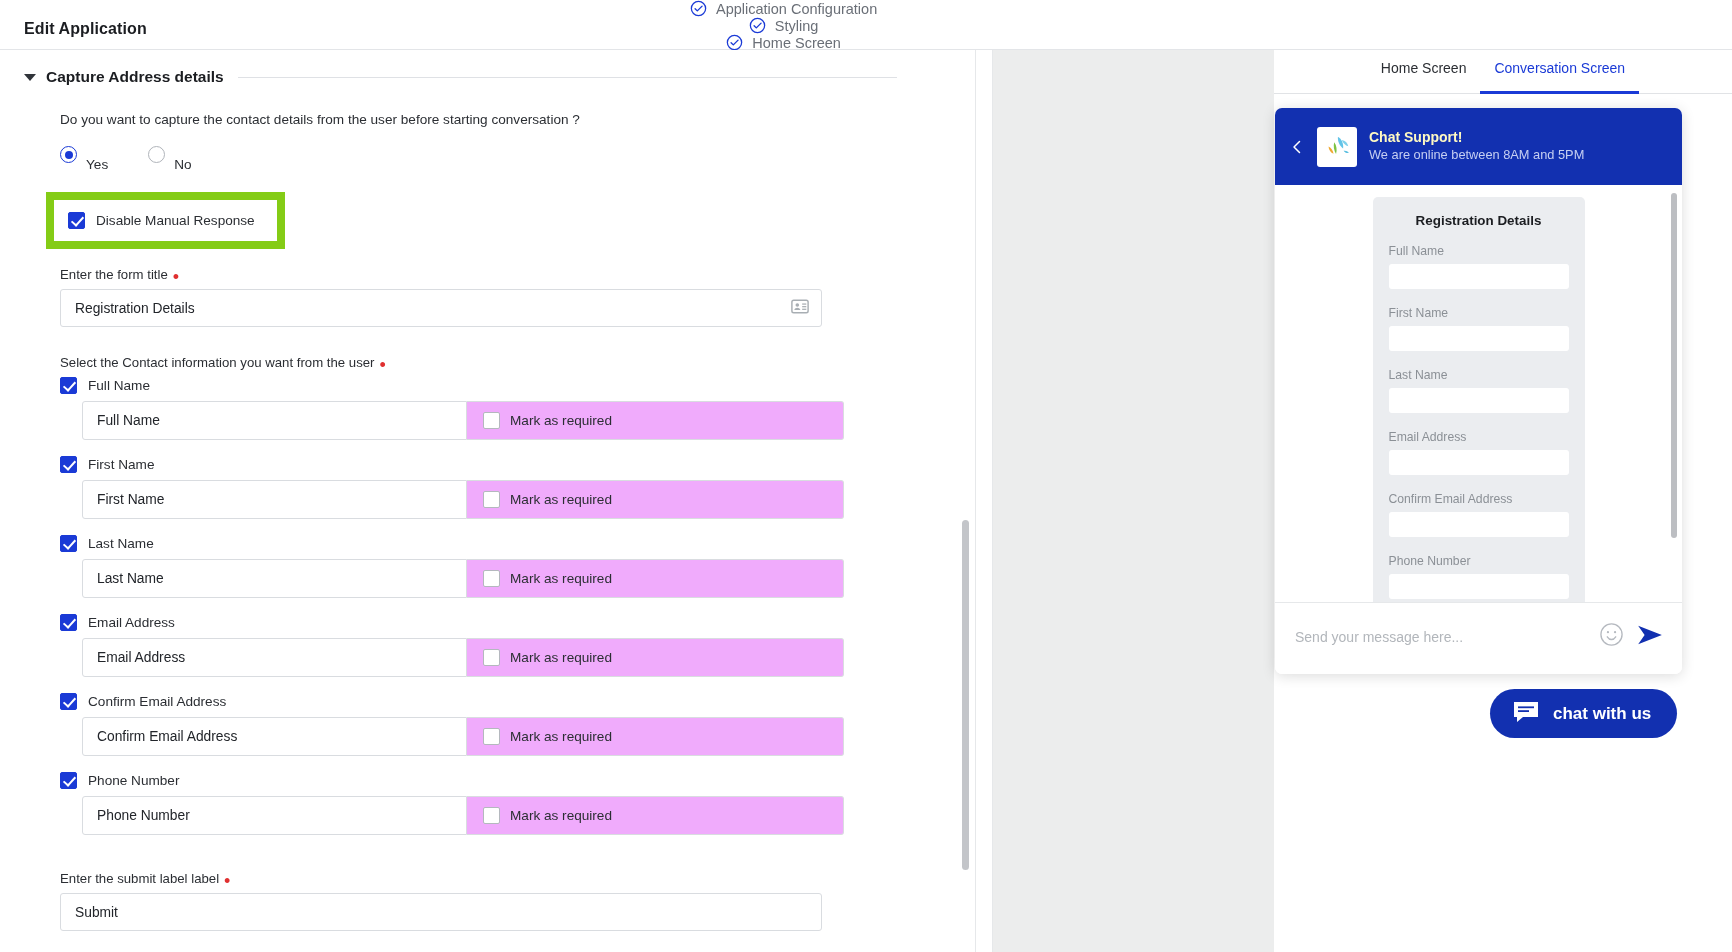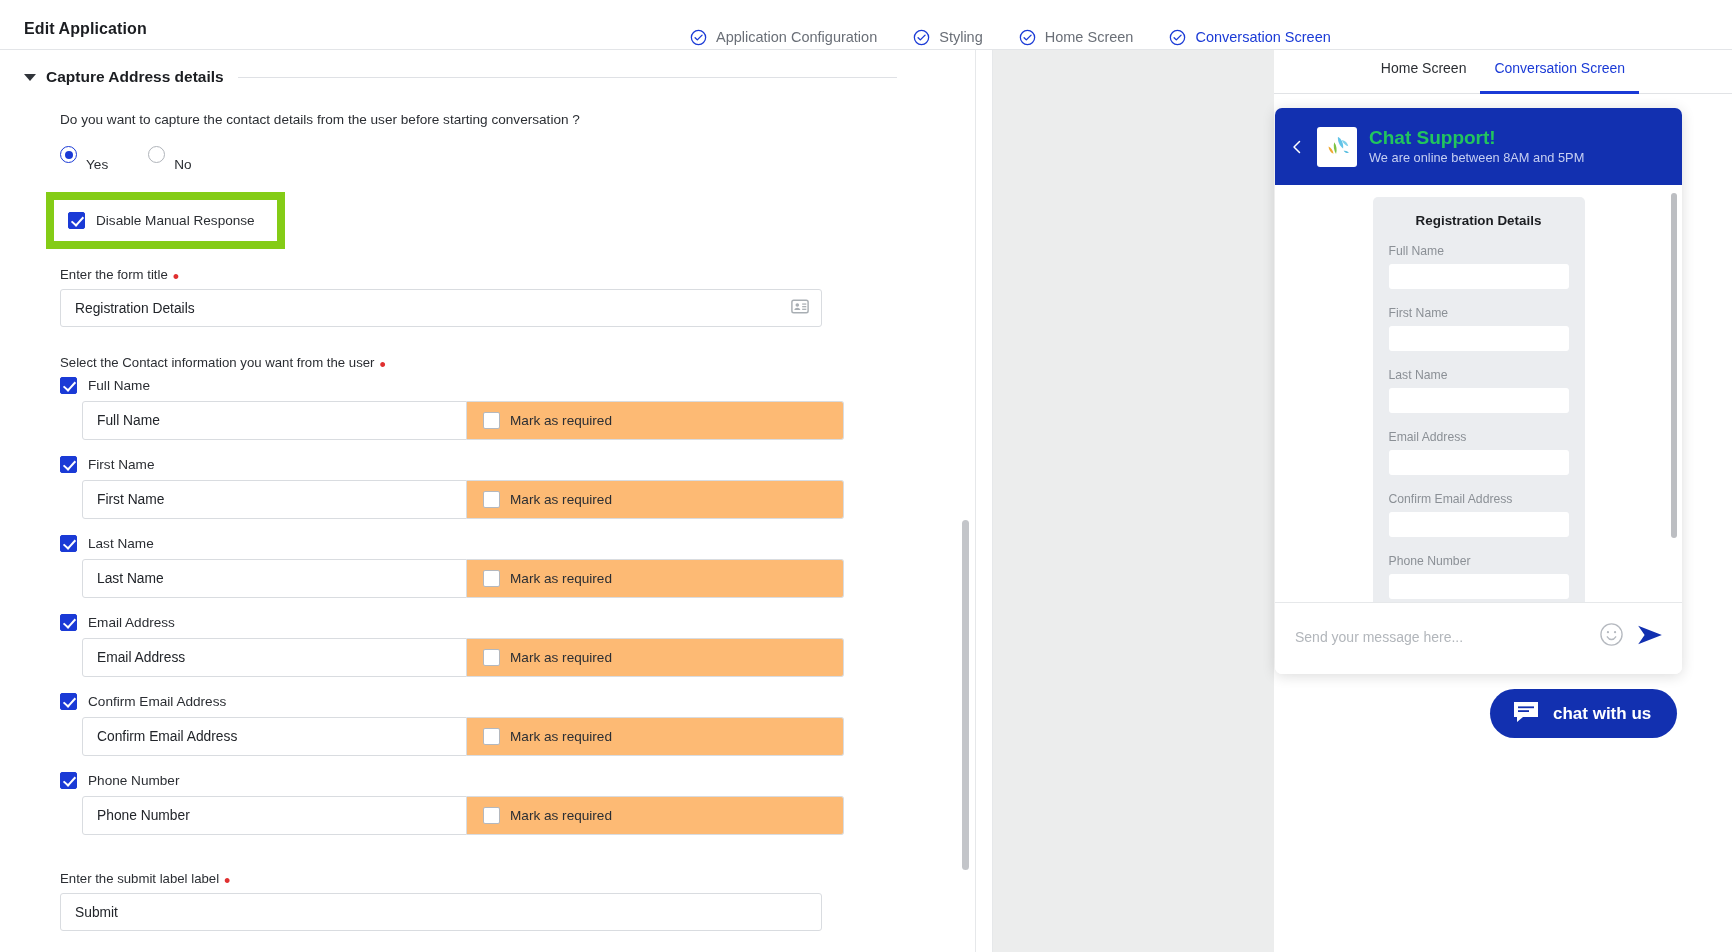--- a/index.html
+++ b/index.html
@@ -25,24 +25,25 @@
     font-size: 16px;
     font-weight: bold;
     color: #1b1d21;
     padding-left: 24px;
     letter-spacing: .1px;
     margin-top: 8px;
   }
   .steps {
     position: absolute;
     left: 672px;
-    top: 12px;
+    top: 0;
     height: 50px;
     display: flex;
     align-items: center;
+    flex-direction: column;
   }
   .step {
     display: flex;
     align-items: center;
     gap: 9px;
     padding: 0 18px;
     height: 50px;
     cursor: pointer;
     position: relative;
     font-size: 14.5px;
@@ -258,21 +259,21 @@
   .row-req {
     flex: 1 1 auto;
     height: 39px;
     border: 1px solid #d9dce0;
     border-left: none;
     border-radius: 0 3px 3px 0;
     display: flex;
     align-items: center;
     gap: 10px;
     padding-left: 16px;
-    background: #fdba74;
+    background: #f0abfc;
   }
   .row-req .cb { border-color: #b4b8be; }
   .row-req-label { font-size: 13.6px; color: #2b2e33; }
 
   
   .left-scrollbar {
     position: absolute;
     right: 3px;
     top: 0;
     width: 12px;
@@ -366,22 +367,22 @@
     width: 40px; height: 40px;
     background: #fff;
     border-radius: 3px;
     flex: 0 0 40px;
     display: flex;
     align-items: center;
     justify-content: center;
   }
   .head-texts { line-height: 1.28; }
   .head-title {
-    color: #22c55e;
-    font-size: 19px;
+    color: #fef9c3;
+    font-size: 14px;
     font-weight: bold;
   }
   .head-sub {
     color: #c6cff2;
     font-size: 12.8px;
   }
 
   .widget-body {
     position: relative;
     height: 417px;

